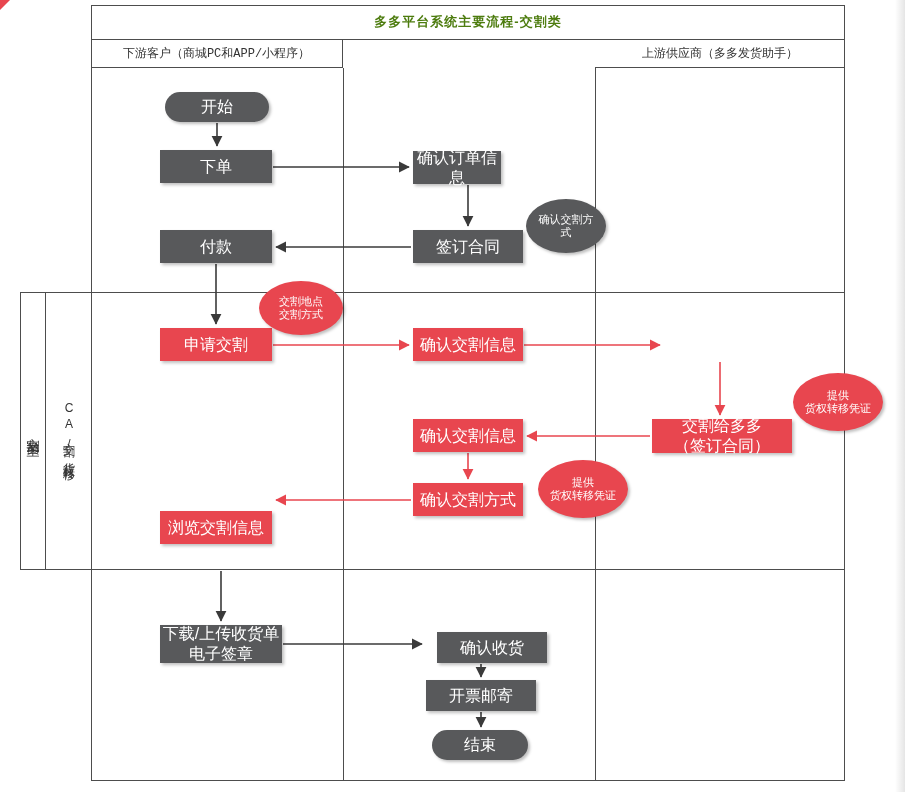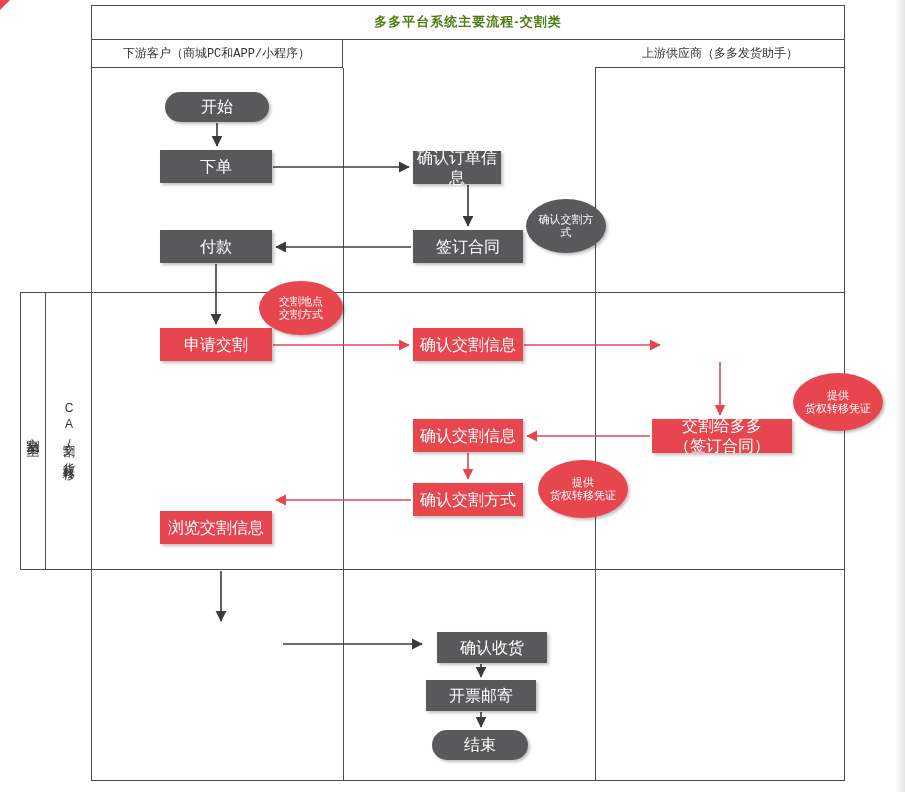--- a/index.html
+++ b/index.html
@@ -108,17 +108,19 @@
   <div class="node red ellipse" style="left:793px;top:373px;width:90px;height:58px;">提供
 货权转移凭证</div>
   <div class="node red" style="left:652px;top:419px;width:140px;height:34px;">交割给多多
 （签订合同）</div>
   <div class="node red" style="left:413px;top:419px;width:110px;height:33px;">确认交割信息</div>
   <div class="node red ellipse" style="left:538px;top:460px;width:90px;height:58px;">提供
 货权转移凭证</div>
   <div class="node red" style="left:413px;top:483px;width:110px;height:33px;">确认交割方式</div>
   <div class="node red" style="left:160px;top:511px;width:112px;height:33px;">浏览交割信息</div>
 
+  <div class="node gray" style="left:160px;top:625px;width:122px;height:38px;">下载/上传收货单
+电子签章</div>
   <div class="node gray" style="left:426px;top:632px;width:110px;height:31px;margin-left:11px;">确认收货</div>
   <div class="node gray pill" style="left:432px;top:730px;width:96px;height:30px;">结束</div>
   <div class="node gray" style="left:426px;top:680px;width:110px;height:31px;">开票邮寄</div>
 
 </div>
 
 </body></html>

